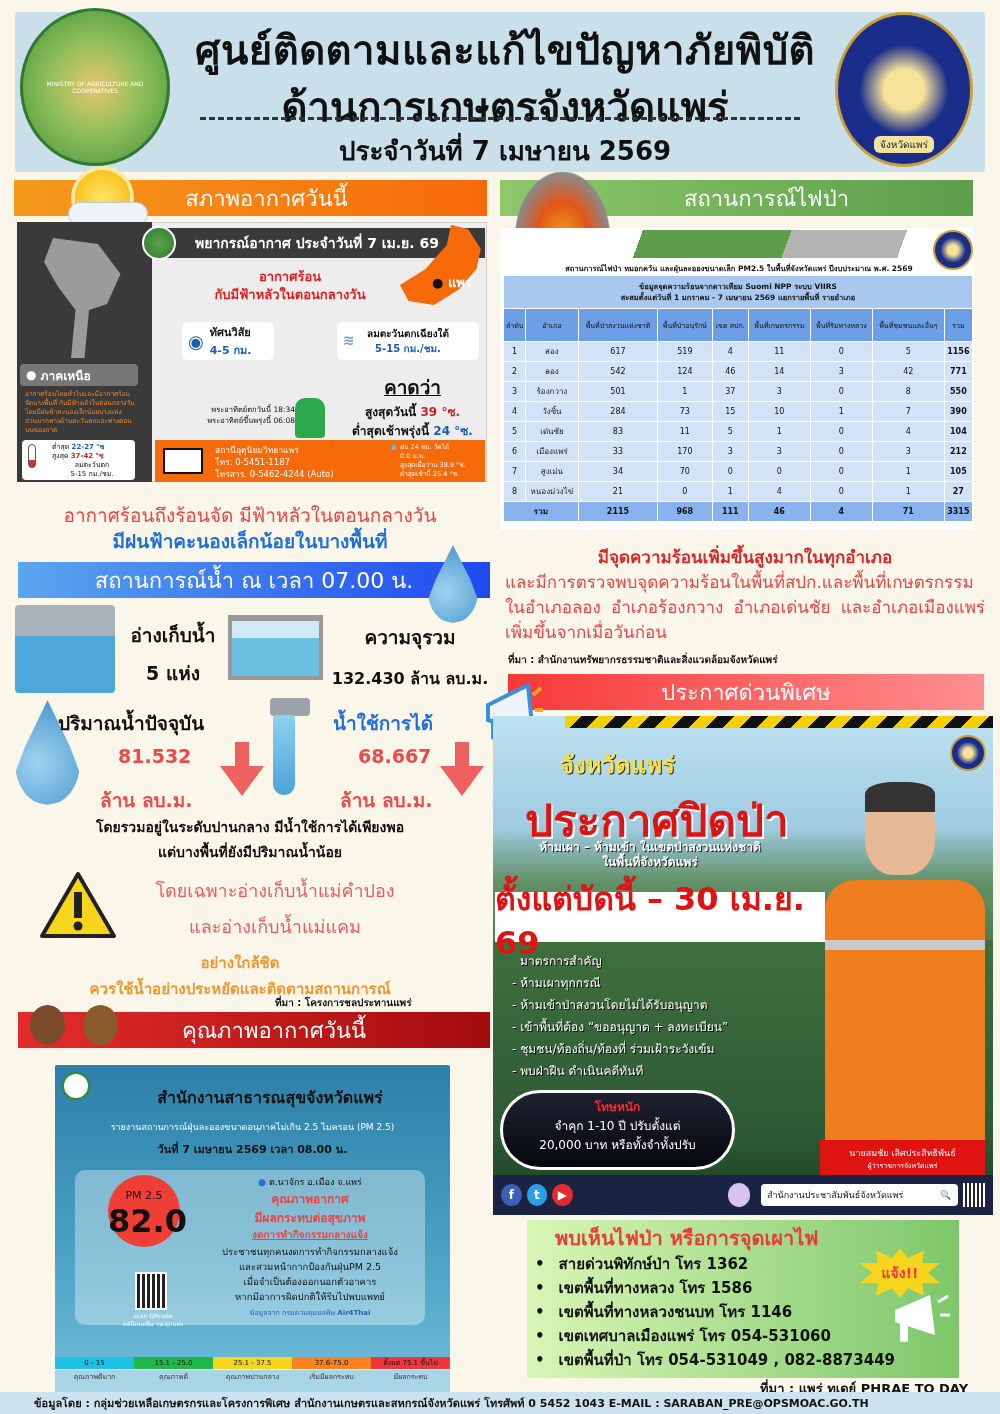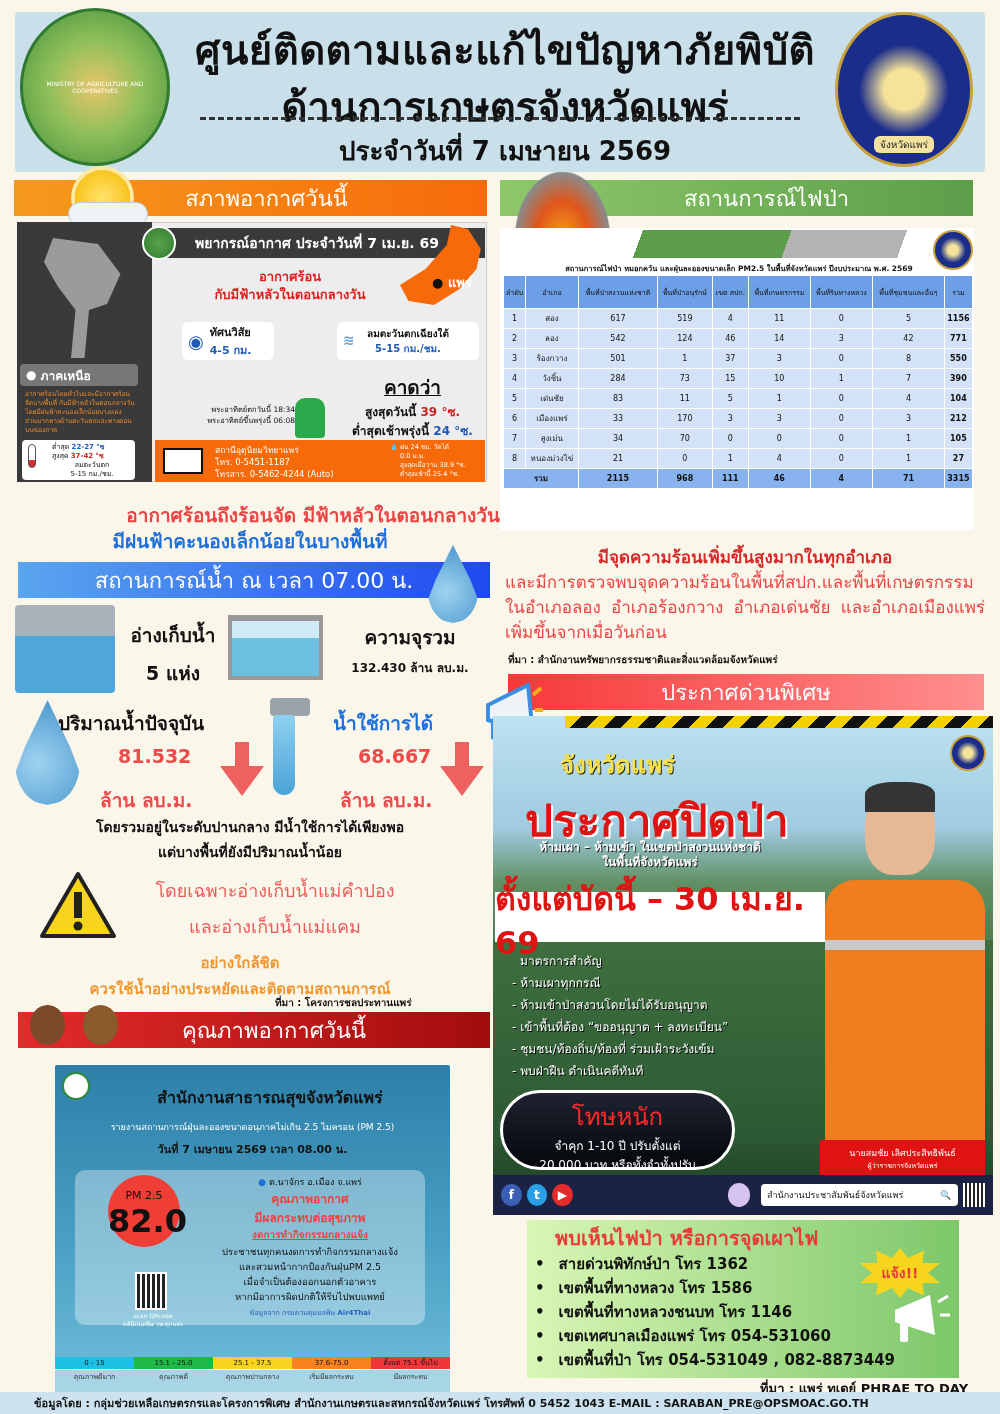--- a/index.html
+++ b/index.html
@@ -34,21 +34,21 @@
 .wlogo{left:142px;top:226px;width:34px;height:34px;border-radius:50%;background:radial-gradient(circle,#5aa34a,#2f7a30);border:2px solid #fff}
 .wmain{left:190px;top:268px;width:200px;text-align:center;color:#e21d1d;font-size:13px;font-weight:bold;line-height:18px}
 .phraemap{left:400px;top:225px;width:85px;height:80px;background:#f76a0a;clip-path:polygon(60% 0,80% 5%,95% 30%,90% 55%,70% 80%,40% 100%,10% 95%,0 75%,30% 55%,55% 25%)}
 .phrae-lbl{left:432px;top:272px;color:#fff;font-size:13px;font-weight:bold}
 .vis{left:182px;top:322px;width:92px;height:38px;background:#fff;border-radius:6px;font-size:11px;font-weight:bold;display:flex;align-items:center;gap:6px;padding-left:6px}
 .wind{left:337px;top:322px;width:142px;height:38px;background:#fff;border-radius:6px;font-size:10px;font-weight:bold;text-align:center;padding-top:4px}
 .sunrise{left:175px;top:404px;width:130px;font-size:7.5px;text-align:right;line-height:11px}
 .forecast{left:340px;top:372px;width:145px;text-align:center;font-weight:bold}
 .wfoot{left:155px;top:440px;width:330px;height:42px;background:#f76a0a;color:#fff;font-size:8.5px}
 .mascot{left:295px;top:398px;width:30px;height:40px;background:#2ba84a;border-radius:10px 10px 4px 4px}
-.headline-red{left:0;top:500px;width:500px;text-align:right;color:#ea4545;font-size:19px;font-weight:bold}
+.headline-red{left:0;top:500px;width:500px;text-align:center;color:#ea4545;font-size:19px;font-weight:normal}
 .headline-blue{left:0;top:526px;width:500px;text-align:center;color:#1e6fd9;font-size:19px;font-weight:bold}
 .drop{border-radius:50% 50% 50% 50%/60% 60% 40% 40%;background:radial-gradient(circle at 35% 60%,#9fd3f0,#3e8fc9);transform:rotate(0)}
 .drop1{left:428px;top:545px;width:50px;height:78px;clip-path:polygon(50% 0,85% 45%,100% 70%,85% 95%,50% 100%,15% 95%,0 70%,15% 45%)}
 .dam{left:15px;top:605px;width:100px;height:88px;background:linear-gradient(180deg,#a8b2bb 0 35%,#4fa6d8 35% 100%);border-radius:4px}
 .tank{left:228px;top:615px;width:95px;height:65px;border:4px solid #999;border-top:6px solid #999;background:linear-gradient(180deg,#cfe9f5 0 30%,#6dbfe0 30% 100%)}
 .drop2{left:15px;top:700px;width:65px;height:105px;clip-path:polygon(50% 0,85% 45%,100% 70%,85% 95%,50% 100%,15% 95%,0 70%,15% 45%)}
 .tap{left:265px;top:693px;width:50px;height:110px}
 .arrow{width:0;height:0;border-left:22px solid transparent;border-right:22px solid transparent;border-top:30px solid #ef6060}
 .arrow-stem{width:14px;height:24px;background:#ef6060}
 .warn{left:38px;top:870px;width:80px;height:70px}
@@ -181,21 +181,21 @@
 <div class="abs ban ban-water">สถานการณ์น้ำ ณ เวลา 07.00 น.</div>
 <div class="abs drop drop1"></div>
 <div class="abs dam"></div>
 <div class="abs" style="left:118px;top:620px;font-size:19px;font-weight:bold;text-align:center;width:110px">
   <div>อ่างเก็บน้ำ</div>
   <div style="margin-top:8px">5 แห่ง</div>
 </div>
 <div class="abs tank"></div>
 <div class="abs" style="left:325px;top:622px;width:170px;text-align:center;font-weight:bold">
   <div style="font-size:19px">ความจุรวม</div>
-  <div style="font-size:12px;margin-top:6px">132.430 ล้าน ลบ.ม.</div>
+  <div style="font-size:16px;margin-top:14px">132.430 ล้าน ลบ.ม.</div>
 </div>
 <div class="abs drop drop2"></div>
 <div class="abs" style="left:58px;top:708px;font-size:19px;font-weight:bold">ปริมาณน้ำปัจจุบัน</div>
 <div class="abs" style="left:118px;top:745px;font-size:19px;font-weight:bold;color:#ef4a4a">81.532</div>
 <div class="abs" style="left:100px;top:785px;font-size:19px;font-weight:bold;color:#ef4a4a">ล้าน ลบ.ม.</div>
 <div class="abs" style="left:220px;top:742px;display:flex;flex-direction:column;align-items:center">
     <div class="arrow-stem"></div>
     <div class="arrow"></div>
   </div>
 <div class="abs tap">
@@ -281,20 +281,26 @@
 <div class="abs ban ban-fire">
     <span style="margin-left:60px">สถานการณ์ไฟป่า</span>
   </div>
 <div class="abs" style="left:515px;top:172px;width:95px;height:85px;background:radial-gradient(ellipse at 50% 80%,#f6a21a,#e0561a 40%,#8a8a8a 70%,transparent 72%)"></div>
 <div class="abs firecard"></div>
 <div class="abs" style="left:610px;top:230px;width:320px;height:28px;background:linear-gradient(110deg,transparent 10%,#5c9e4a 10% 55%,#b3b3b3 55% 90%,transparent 90%)"></div>
 <div class="abs" style="left:933px;top:230px;width:40px;height:40px;border-radius:50%;background:radial-gradient(circle,#f6e39a 0 20%,#1b2d8a 50%);border:2px solid #c9a03a"></div>
 <div class="abs fire-sub">สถานการณ์ไฟป่า หมอกควัน และฝุ่นละอองขนาดเล็ก PM2.5 ในพื้นที่จังหวัดแพร่ ปีงบประมาณ พ.ศ. 2569</div>
 <table class="abs ftable">
   <tbody>
+      <tr>
+        <td class="cap" colspan="9">
+          <div>ข้อมูลจุดความร้อนจากดาวเทียม Suomi NPP ระบบ VIIRS</div>
+          <div>สะสมตั้งแต่วันที่ 1 มกราคม - 7 เมษายน 2569 แยกรายพื้นที่ รายอำเภอ</div>
+        </td>
+      </tr>
   <tr>
     <th>ลำดับ</th>
     <th>อำเภอ</th>
     <th>พื้นที่ป่าสงวนแห่งชาติ</th>
     <th>พื้นที่ป่าอนุรักษ์</th>
     <th>เขต สปก.</th>
     <th>พื้นที่เกษตรกรรม</th>
     <th>พื้นที่ริมทางหลวง</th>
     <th>พื้นที่ชุมชนและอื่นๆ</th>
     <th>รวม</th>
@@ -431,21 +437,21 @@
 </div>
 <div class="abs measures">
   <div style="padding-left:8px">มาตรการสำคัญ</div>
   <div>- ห้ามเผาทุกกรณี</div>
   <div>- ห้ามเข้าป่าสงวนโดยไม่ได้รับอนุญาต</div>
   <div>- เข้าพื้นที่ต้อง “ขออนุญาต + ลงทะเบียน”</div>
   <div>- ชุมชน/ท้องถิ่น/ท้องที่ ร่วมเฝ้าระวังเข้ม</div>
   <div>- พบฝ่าฝืน ดำเนินคดีทันที</div>
 </div>
 <div class="abs penalty">
-  <div style="color:#ff2a2a;font-size:24px;font-weight:normal;margin-top:4px">โทษหนัก</div>
+  <div style="color:#ff2a2a;font-size:12px;font-weight:bold;margin-top:4px">โทษหนัก</div>
   <div style="font-size:12px">จำคุก 1-10 ปี ปรับตั้งแต่</div>
   <div style="font-size:12px">20,000 บาท หรือทั้งจำทั้งปรับ</div>
 </div>
 <div class="abs gov-name">
   <div>นายสมชัย เลิศประสิทธิพันธ์</div>
   <div style="font-size:7px">ผู้ว่าราชการจังหวัดแพร่</div>
 </div>
 <div class="abs ann-foot">
   <div class="soc" style="background:#3b5fb5">f</div>
   <div class="soc" style="background:#2a9fe6">t</div>

